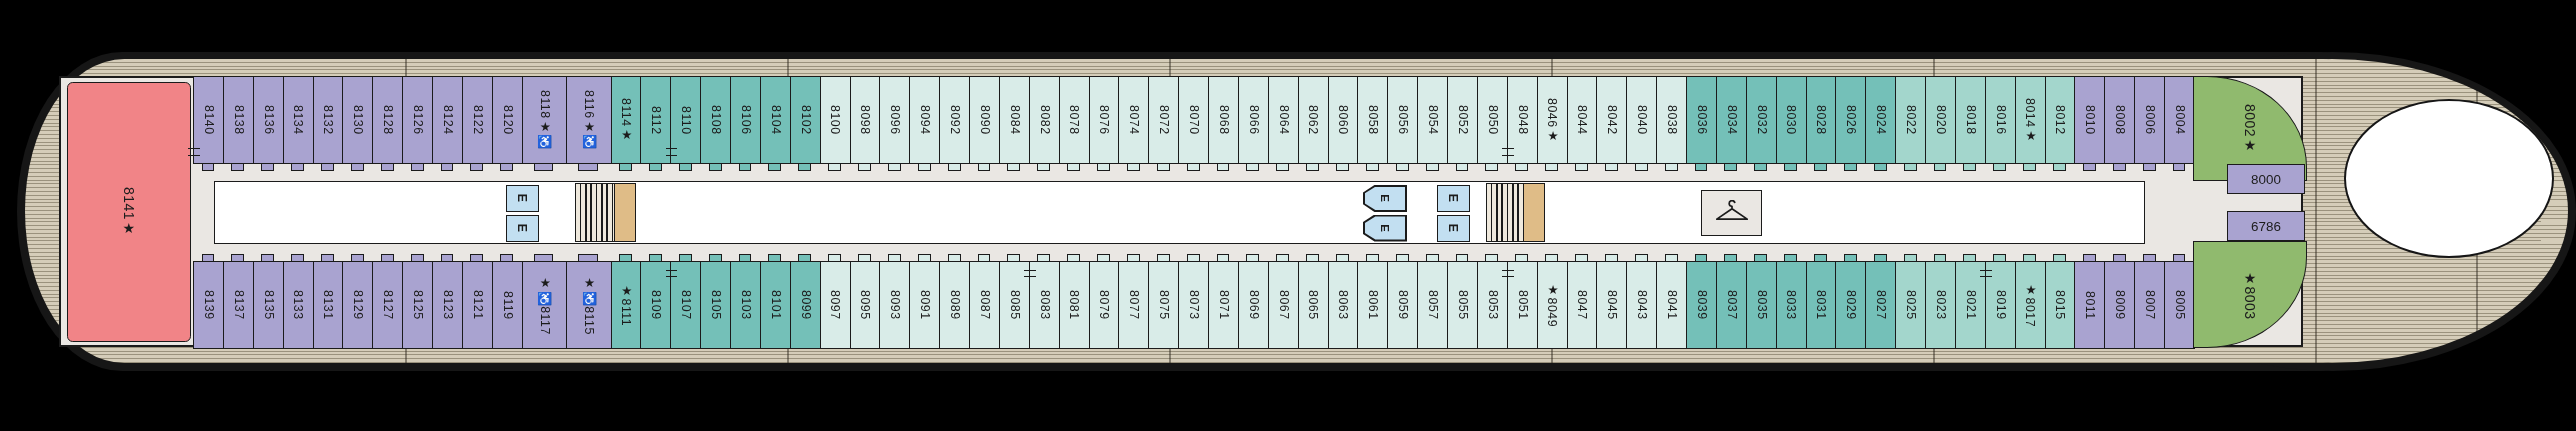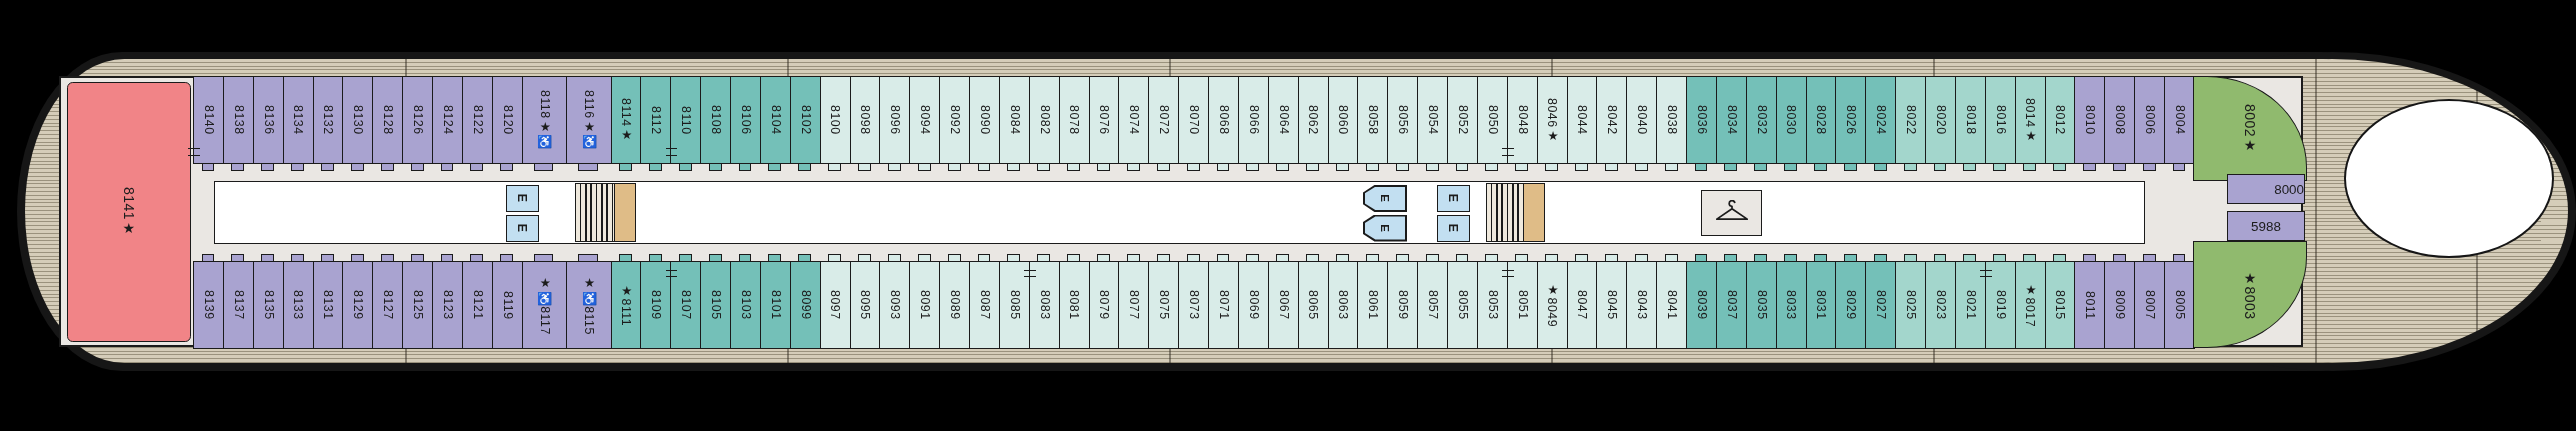--- a/index.html
+++ b/index.html
@@ -46,21 +46,21 @@
          display:flex;align-items:center;justify-content:center;}
   .suite .num{font-size:14px;}
   .suite-8141{left:5.7px;top:3.8px;width:124px;height:260px;background:var(--pink);border-radius:5.7px;}
   .suite-8002{left:2132px;top:-1.9px;width:114px;height:105px;background:var(--green);
               border-top-right-radius:100px 91px;}
   .suite-8003{left:2132px;top:163px;width:114px;height:107px;background:var(--green);
               border-bottom-right-radius:100px 91px;}
   .cab-h{position:absolute;left:2166px;width:78px;height:30px;background:var(--purple);
          border:1.9px solid var(--outline);box-sizing:border-box;display:flex;align-items:center;
          justify-content:center;font-size:13.4px;color:#1c1c1c;}
-  .cab-8000{top:96px;justify-content:flex-end;} .cab-8001{top:133px;}
+  .cab-8000{top:86px;} .cab-8001{top:133px;}
   
   .centre{position:absolute;left:153px;top:103px;width:1931px;height:63px;background:#fff;
           border:1.9px solid var(--outline);box-sizing:border-box;}
   .ebox{position:absolute;width:32.5px;height:27px;background:var(--elev);border:1.9px solid var(--outline);
         box-sizing:border-box;display:flex;align-items:center;justify-content:center;}
   .ebox span{transform:rotate(90deg);font-size:12.4px;font-weight:bold;color:#1c1c1c;}
   .ehex{position:absolute;width:44px;height:27px;background:var(--outline);
         clip-path:polygon(26% 0,100% 0,100% 100%,26% 100%,0 72%,0 28%);}
   .ehex i{position:absolute;inset:1.9px;background:var(--elev);
           clip-path:polygon(26% 0,100% 0,100% 100%,26% 100%,0 72%,0 28%);
@@ -537,20 +537,20 @@
       </div>
     </div>
 
     <div class="suite suite-8002">
       <span class="num">8002★</span>
     </div>
     <div class="cab-h cab-8000">
       <span>8000</span>
     </div>
     <div class="cab-h cab-8001">
-      <span>5988</span>
+      <span>6786</span>
     </div>
     <div class="suite suite-8003">
       <span class="num">★8003</span>
     </div>
   </div>
 </div>
 
 
 </body></html>

